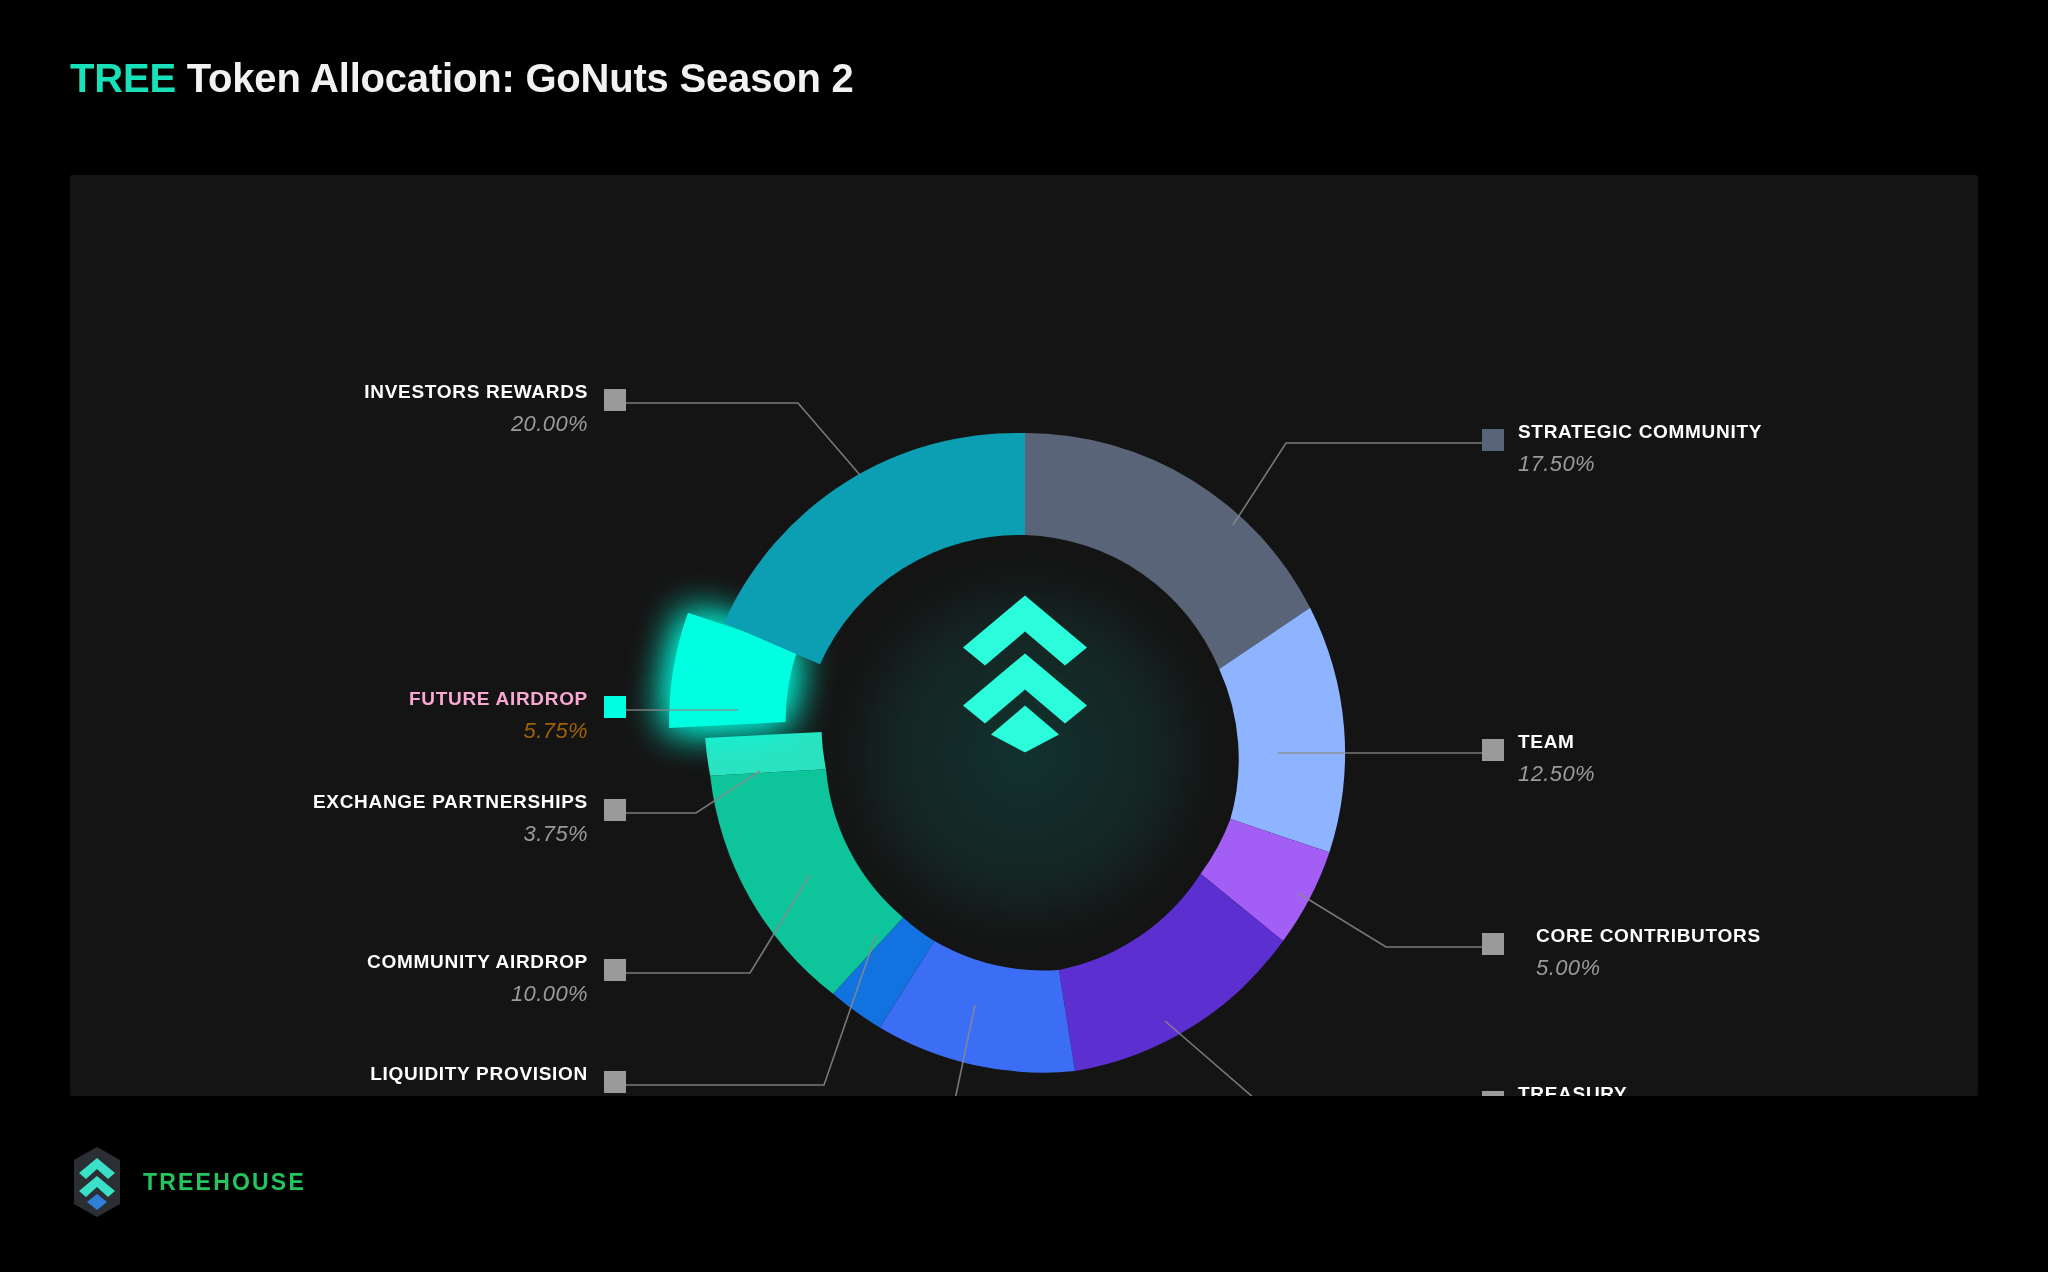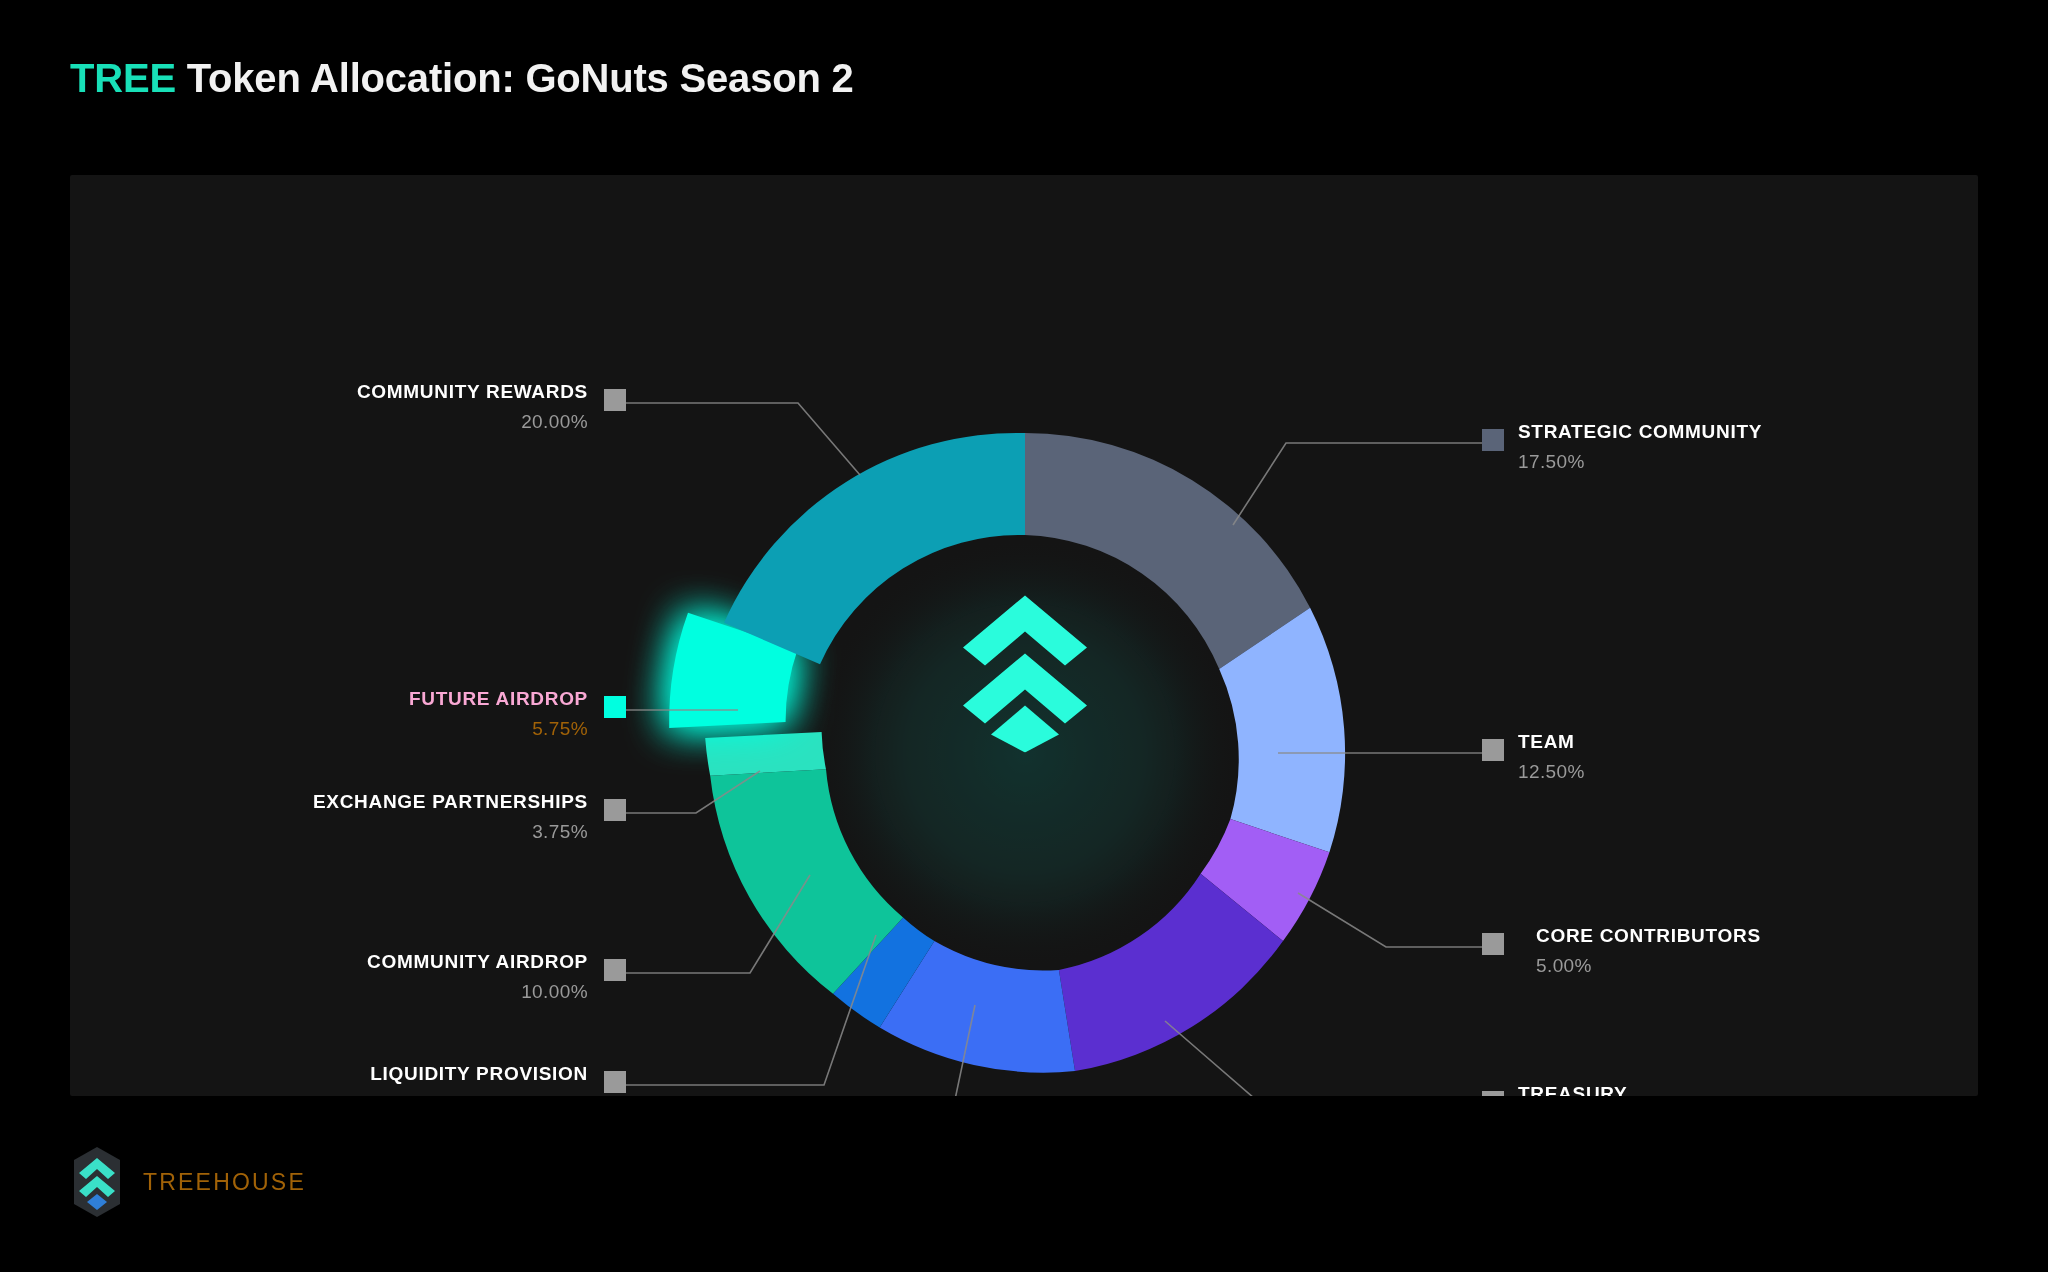--- a/index.html
+++ b/index.html
@@ -83,48 +83,49 @@
     white-space: nowrap;
   }
   .legend-item .lbl {
     font-size: 19px;
     font-weight: 700;
     letter-spacing: 0.7px;
     color: #ffffff;
     line-height: 1.05;
   }
   .legend-item .val {
-    font-size: 19px;
+    font-size: 22px;
     font-weight: 400;
     letter-spacing: 0.4px;
     color: #9a9a9a;
     line-height: 1.05;
     margin-top: 10px;
+    font-style: italic;
   }
   .legend-item.right { text-align: left; }
   .legend-item.left  { text-align: right; }
 
   .legend-item.hl .lbl { color: #f9a8d4; }
   .legend-item.hl .val { color: #a16207; }
 
   
   .footer {
     position: absolute;
     left: 70px;
     top: 1145px;
     display: flex;
     align-items: center;
     gap: 19px;
   }
   .footer-mark { width: 54px; height: 74px; display: block; }
   .footer-name {
     font-size: 23px;
-    font-weight: 400;
+    font-weight: 700;
     letter-spacing: 2.2px;
-    color: #a16207;
+    color: #22c55e;
   }
 </style>
 </head>
 <body>
 
 <div class="stage">
 
   <div class="title">
     <span class="brand">TREE</span><span> Token Allocation: GoNuts Season 2</span>
   </div>
@@ -225,21 +226,21 @@
       <div class="legend-item right" style="left:1448px; top:751px;margin-left:18px;">
         <div class="lbl">CORE CONTRIBUTORS</div>
         <div class="val">5.00%</div>
       </div>
       <div class="legend-item right" style="left:1448px; top:909px;">
         <div class="lbl">TREASURY</div>
 
       </div>
 
       <div class="legend-item left" style="right:1390px; top:207px;">
-        <div class="lbl">COMMUNITY REWARDS</div>
+        <div class="lbl">INVESTORS REWARDS</div>
         <div class="val">20.00%</div>
       </div>
       <div class="legend-item left hl" style="right:1390px; top:514px;">
         <div class="lbl">FUTURE AIRDROP</div>
         <div class="val">5.75%</div>
       </div>
       <div class="legend-item left" style="right:1390px; top:617px;">
         <div class="lbl">EXCHANGE PARTNERSHIPS</div>
         <div class="val">3.75%</div>
       </div>

